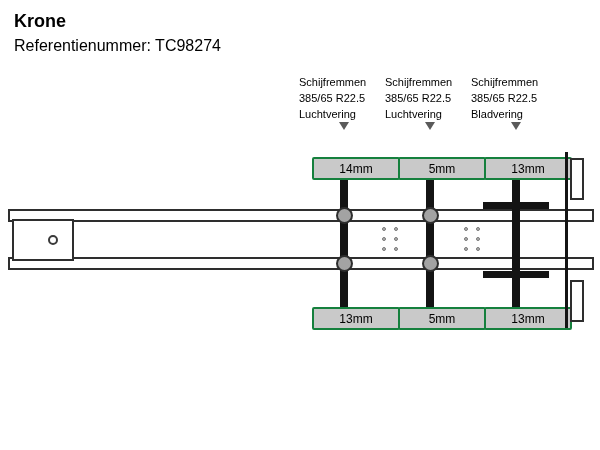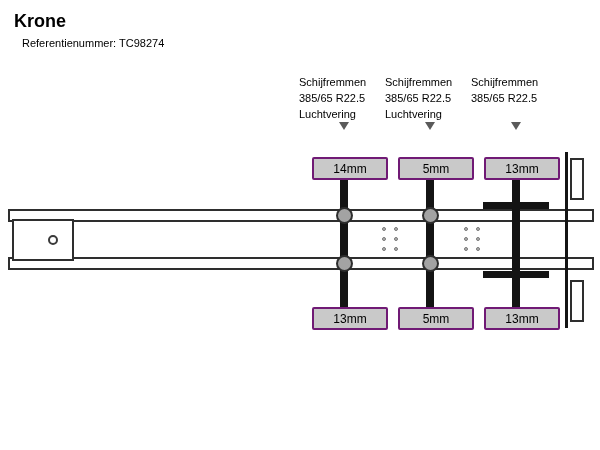--- a/index.html
+++ b/index.html
@@ -1,28 +1,28 @@
 <!DOCTYPE html>
 <html><head>
 <meta charset="utf-8">
 <style>
   * { margin:0; padding:0; box-sizing:border-box; }
   html,body { background:#ffffff; }
   body { font-family:"Liberation Sans", sans-serif; color:#000; }
   .screen { position:relative; width:600px; height:450px; background:#ffffff; overflow:hidden;border-radius:18px; }
 
   .title { position:absolute; left:14px; top:11px; font-size:18px; font-weight:bold; }
-  .ref { position:absolute; left:22px; top:37px; font-size:11px; }
+  .ref { position:absolute; left:14px; top:37px; font-size:16px; }
 
   .axle-labels { position:absolute; top:74px; width:90px; font-size:11px; line-height:16px; }
   .arrow-down { position:absolute; top:122px; width:0; height:0;
     border-left:5px solid transparent; border-right:5px solid transparent; border-top:8px solid #5a5a5a; }
 
-  .mbox { position:absolute; width:76px; height:23px; background:#c9c9c9;
-    border:2px solid #701a75; border-radius:2px; display:flex; align-items:center; justify-content:center;
+  .mbox { position:absolute; width:88px; height:23px; background:#c9c9c9;
+    border:2px solid #15803d; border-radius:2px; display:flex; align-items:center; justify-content:center;
     font-size:12px; }
 
   .rail { position:absolute; left:8px; width:586px; height:13px; background:#fff; border:2px solid #2e2e2e; }
   .kingpin-plate { position:absolute; left:12px; top:219px; width:62px; height:42px; background:#fff; border:2px solid #2e2e2e; }
   .kingpin { position:absolute; left:48px; top:235px; width:10px; height:10px; border:2px solid #3a3a3a; border-radius:50%; background:#fff; }
 
   .axle-bar { position:absolute; width:8px; top:180px; height:127px; background:#141414; }
   .hub { position:absolute; width:17px; height:17px; border-radius:50%; background:#a3a3a3; border:2px solid #2e2e2e; }
   .leaf { position:absolute; left:483px; width:66px; height:7px; background:#141414; }
 
@@ -49,20 +49,21 @@
   <div class="axle-labels" style="left:385px">
     <div>Schijfremmen</div>
     <div>385/65 R22.5</div>
     <div>Luchtvering</div>
   </div>
   <div class="arrow-down" style="left:425px"></div>
 
   <div class="axle-labels" style="left:471px">
     <div>Schijfremmen</div>
     <div>385/65 R22.5</div>
+    <div>Bladvering</div>
   </div>
   <div class="arrow-down" style="left:511px"></div>
 
   <div class="mbox" style="left:312px; top:157px">14mm</div>
   <div class="mbox" style="left:398px; top:157px">5mm</div>
   <div class="mbox" style="left:484px; top:157px">13mm</div>
 
   <div class="mbox" style="left:312px; top:307px">13mm</div>
   <div class="mbox" style="left:398px; top:307px">5mm</div>
   <div class="mbox" style="left:484px; top:307px">13mm</div>

